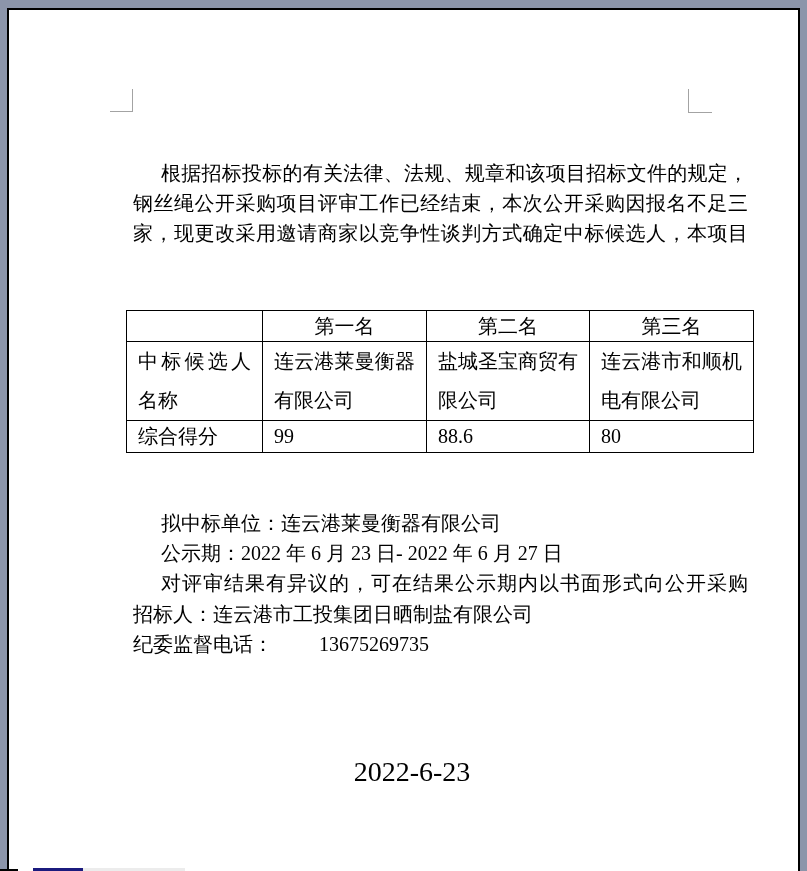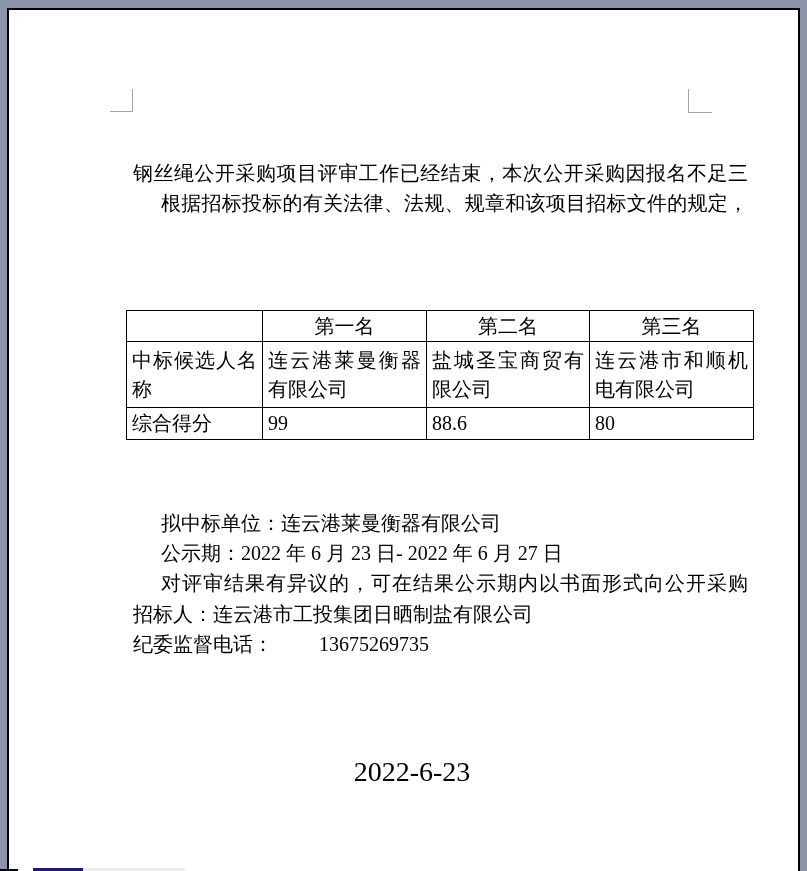--- a/index.html
+++ b/index.html
@@ -37,25 +37,25 @@
     position:absolute; left:124px; top:270px; width:615px;
     font-size:20px; line-height:30px; text-indent:50px;
   }
   table.bid-table {
     position:absolute; left:117px; top:300px; width:627px;
     border-collapse:collapse; table-layout:fixed;
     font-size:20px;
   }
   .bid-table td {
     border:1.5px solid #000;
-    padding:0 5px; vertical-align:middle;
+    padding:0 11px; vertical-align:middle;
     overflow:hidden;
   }
   .bid-table tr.hdr td { height:31px; text-align:center; }
-  .bid-table tr.names td { height:66px; line-height:29px; text-align:justify; }
+  .bid-table tr.names td { height:66px; line-height:39px; text-align:justify; }
   .bid-table tr.score td, .bid-table tr.price td { height:32px; text-align:left; }
 
   .bottom-block {
     position:absolute; left:124px; top:498px; width:615px;
     font-size:20px; line-height:30.2px;
   }
   .phone-number { display:inline-block; margin-left:46px;text-align:center; }
   .doc-date {
     position:absolute; left:124px; top:747px; width:558px;
     font-size:28px; line-height:30px; text-align:center;
@@ -68,22 +68,23 @@
 </head>
 <body>
 
 <div class="page">
 
   <div class="mark mark-left"></div>
   <div class="mark mark-right"></div>
 
 
   <div class="intro">
+    <div class="jline indent">根据招标投标的有关法律、法规、规章和该项目招标文件的规定，</div>
     <div class="jline">钢丝绳公开采购项目评审工作已经结束，本次公开采购因报名不足三</div>
-    <div class="jline indent">根据招标投标的有关法律、法规、规章和该项目招标文件的规定，</div>
+    <div class="jline">家，现更改采用邀请商家以竞争性谈判方式确定中标候选人，本项目</div>
   </div>
 
 
   <table class="bid-table">
     <colgroup>
       <col style="width:136px">
         <col style="width:164px">
         <col style="width:163px">
         <col style="width:164px">
     </colgroup>

